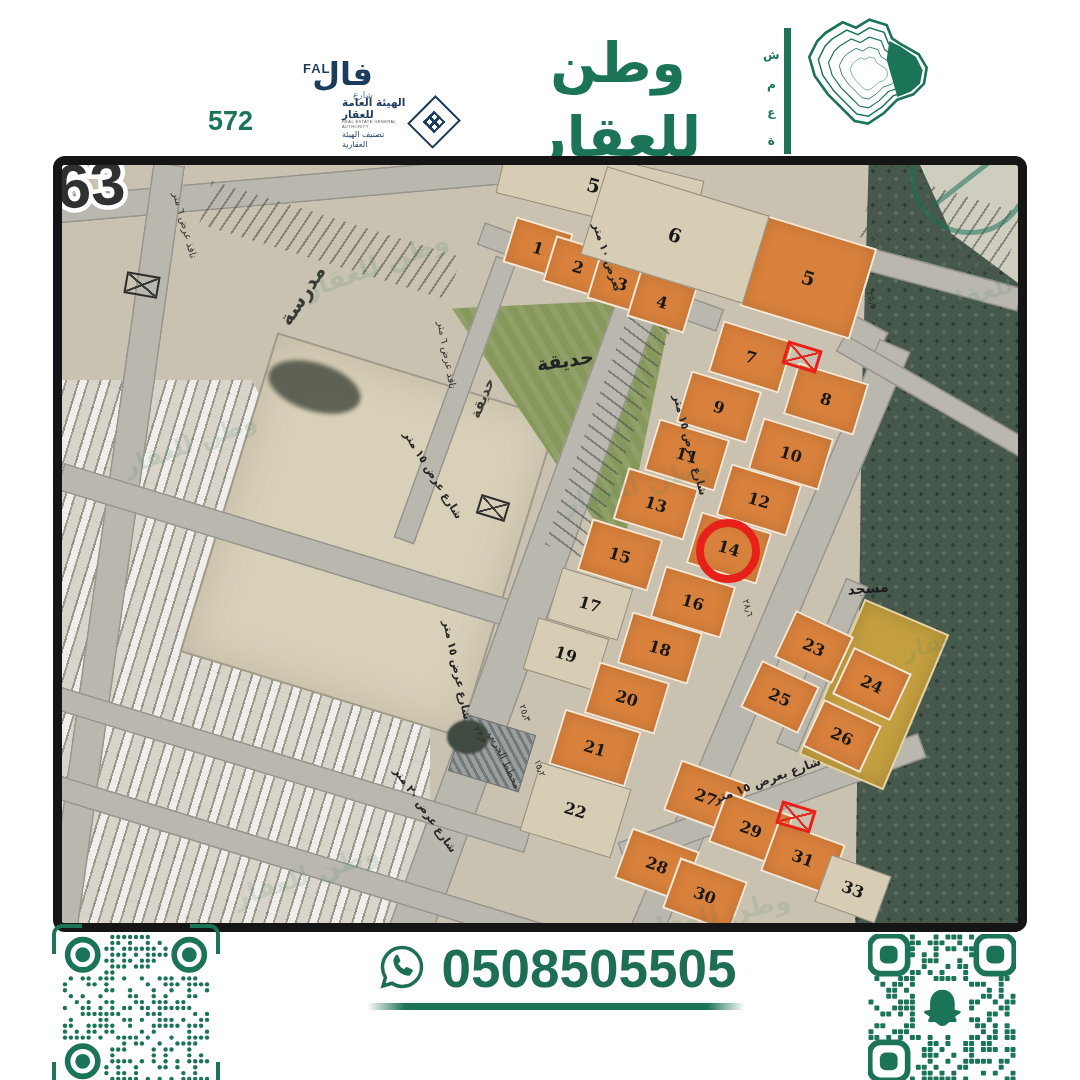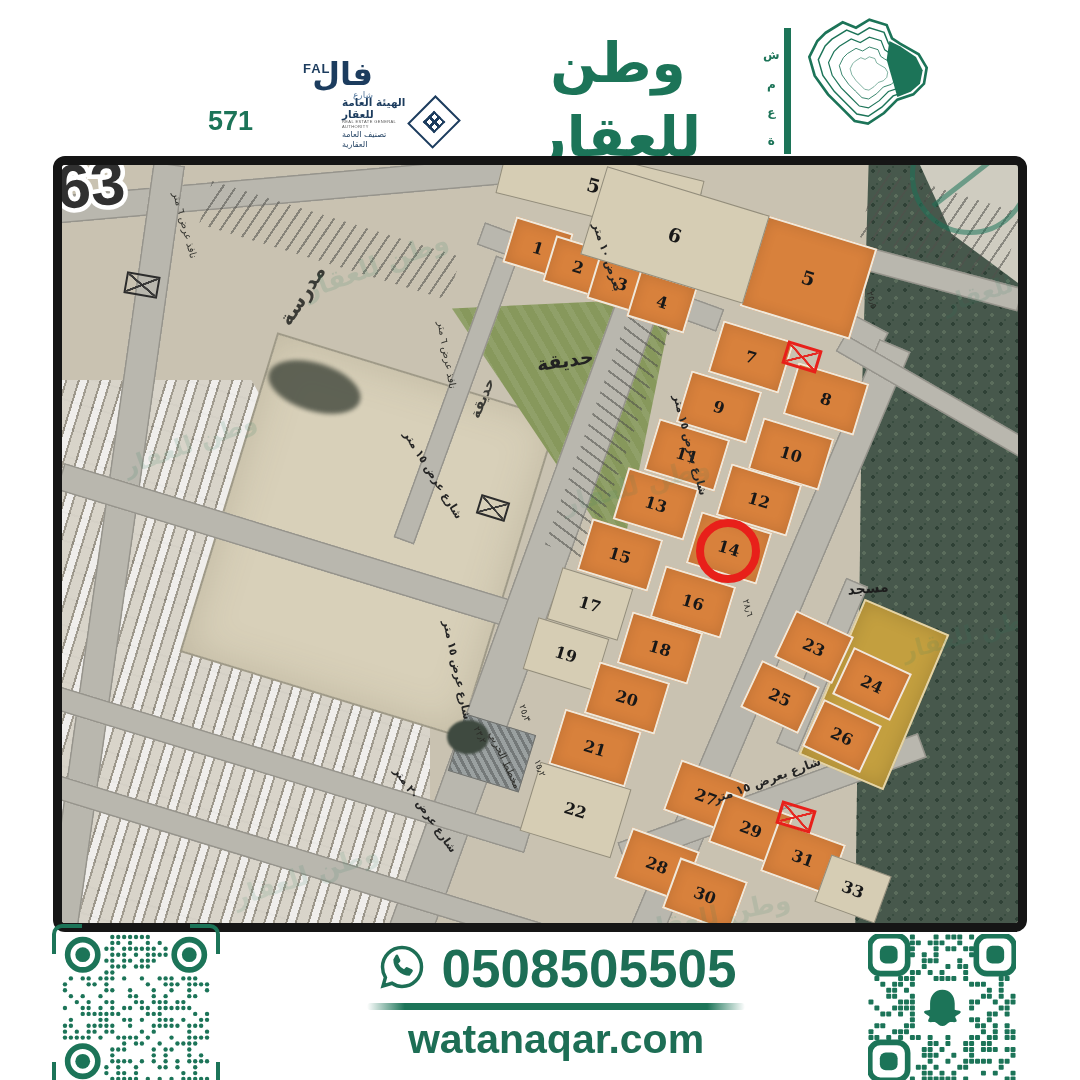--- a/index.html
+++ b/index.html
@@ -114,33 +114,33 @@
     background:linear-gradient(90deg,rgba(28,116,88,0),var(--green) 10%,var(--green) 90%,rgba(28,116,88,0));}
   #website{font-size:41px;font-weight:700;color:#1d6e55;margin-top:6px;
     font-family:"Liberation Sans",sans-serif;}
 </style>
 </head>
 <body>
 
 <div id="stage">
 
   <div id="header">
-    <div id="license-number" class="hdr-abs">571</div>
+    <div id="license-number" class="hdr-abs">572</div>
 
     <div id="fal-logo" class="hdr-abs">
       <div id="fal-latin">FAL</div>
       <div id="fal-ar">فال</div>
       <div id="fal-sub">شارع</div>
     </div>
 
     <div id="rega-logo" class="hdr-abs">
       <div id="rega-text">
         <div id="rega-l1">الهيئة العامة للعقار</div>
         <div id="rega-l2">REAL ESTATE GENERAL AUTHORITY</div>
-        <div id="rega-l3">تصنيف العامة العقارية</div>
+        <div id="rega-l3">تصنيف الهيئة العقارية</div>
       </div>
       <div id="rega-diamond"></div>
     </div>
 
     <div id="brand" class="hdr-abs">
       <div id="brand-ar">وطن للعقار</div>
       <div id="brand-en">WATAN REAL ESTATE</div>
     </div>
     <div id="brand-vertical" class="hdr-abs">
         <span>ش</span>
@@ -593,21 +593,20 @@
       <div id="wa-row">
         <span id="wa-icon">
           <svg width="52" height="52" viewBox="0 0 48 48">
             <path d="M24,6 C14,6 6,14 6,24 c0,3.5 1,6.8 2.7,9.6 L6.5,41.5 l8.3-2.5 C17.6,40.9 20.7,42 24,42 c10,0 18-8 18-18 S34,6 24,6 Z" fill="none" stroke="#1d6e55" stroke-width="3.2"></path>
             <path d="M16,17 a15,15 0 0 0 15,15 l2.7-3.7 a1.6,1.6 0 0 0 -.6,-2.3 l-4.1,-1.8 a1.6,1.6 0 0 0 -1.8,.4 l-1.3,1.5 a12,12 0 0 1 -5.4,-5.4 l1.5,-1.3 a1.6,1.6 0 0 0 .4,-1.8 l-1.8,-4.1 a1.6,1.6 0 0 0 -2.3,-.6 Z" fill="#1d6e55"></path>
           </svg>
         </span>
         <span id="wa-number">0508505505</span>
       </div>
       <div id="divider"></div>
-      <div id="website">watanaqar.com</div>
     </div>
 
     <div id="qr-right" class="qr-wrap">
         <svg width="148" height="148" viewBox="0 0 148 148">
           <rect x="41.913599999999995" y="0.4736" width="4.972799999999999" height="4.972799999999999" rx="1" fill="#1c7458"></rect>
           <rect x="65.59360000000001" y="0.4736" width="4.972799999999999" height="4.972799999999999" rx="1" fill="#1c7458"></rect>
           <rect x="77.4336" y="0.4736" width="4.972799999999999" height="4.972799999999999" rx="1" fill="#1c7458"></rect>
           <rect x="83.3536" y="0.4736" width="4.972799999999999" height="4.972799999999999" rx="1" fill="#1c7458"></rect>
           <rect x="89.2736" y="0.4736" width="4.972799999999999" height="4.972799999999999" rx="1" fill="#1c7458"></rect>
           <rect x="101.1136" y="0.4736" width="4.972799999999999" height="4.972799999999999" rx="1" fill="#1c7458"></rect>

